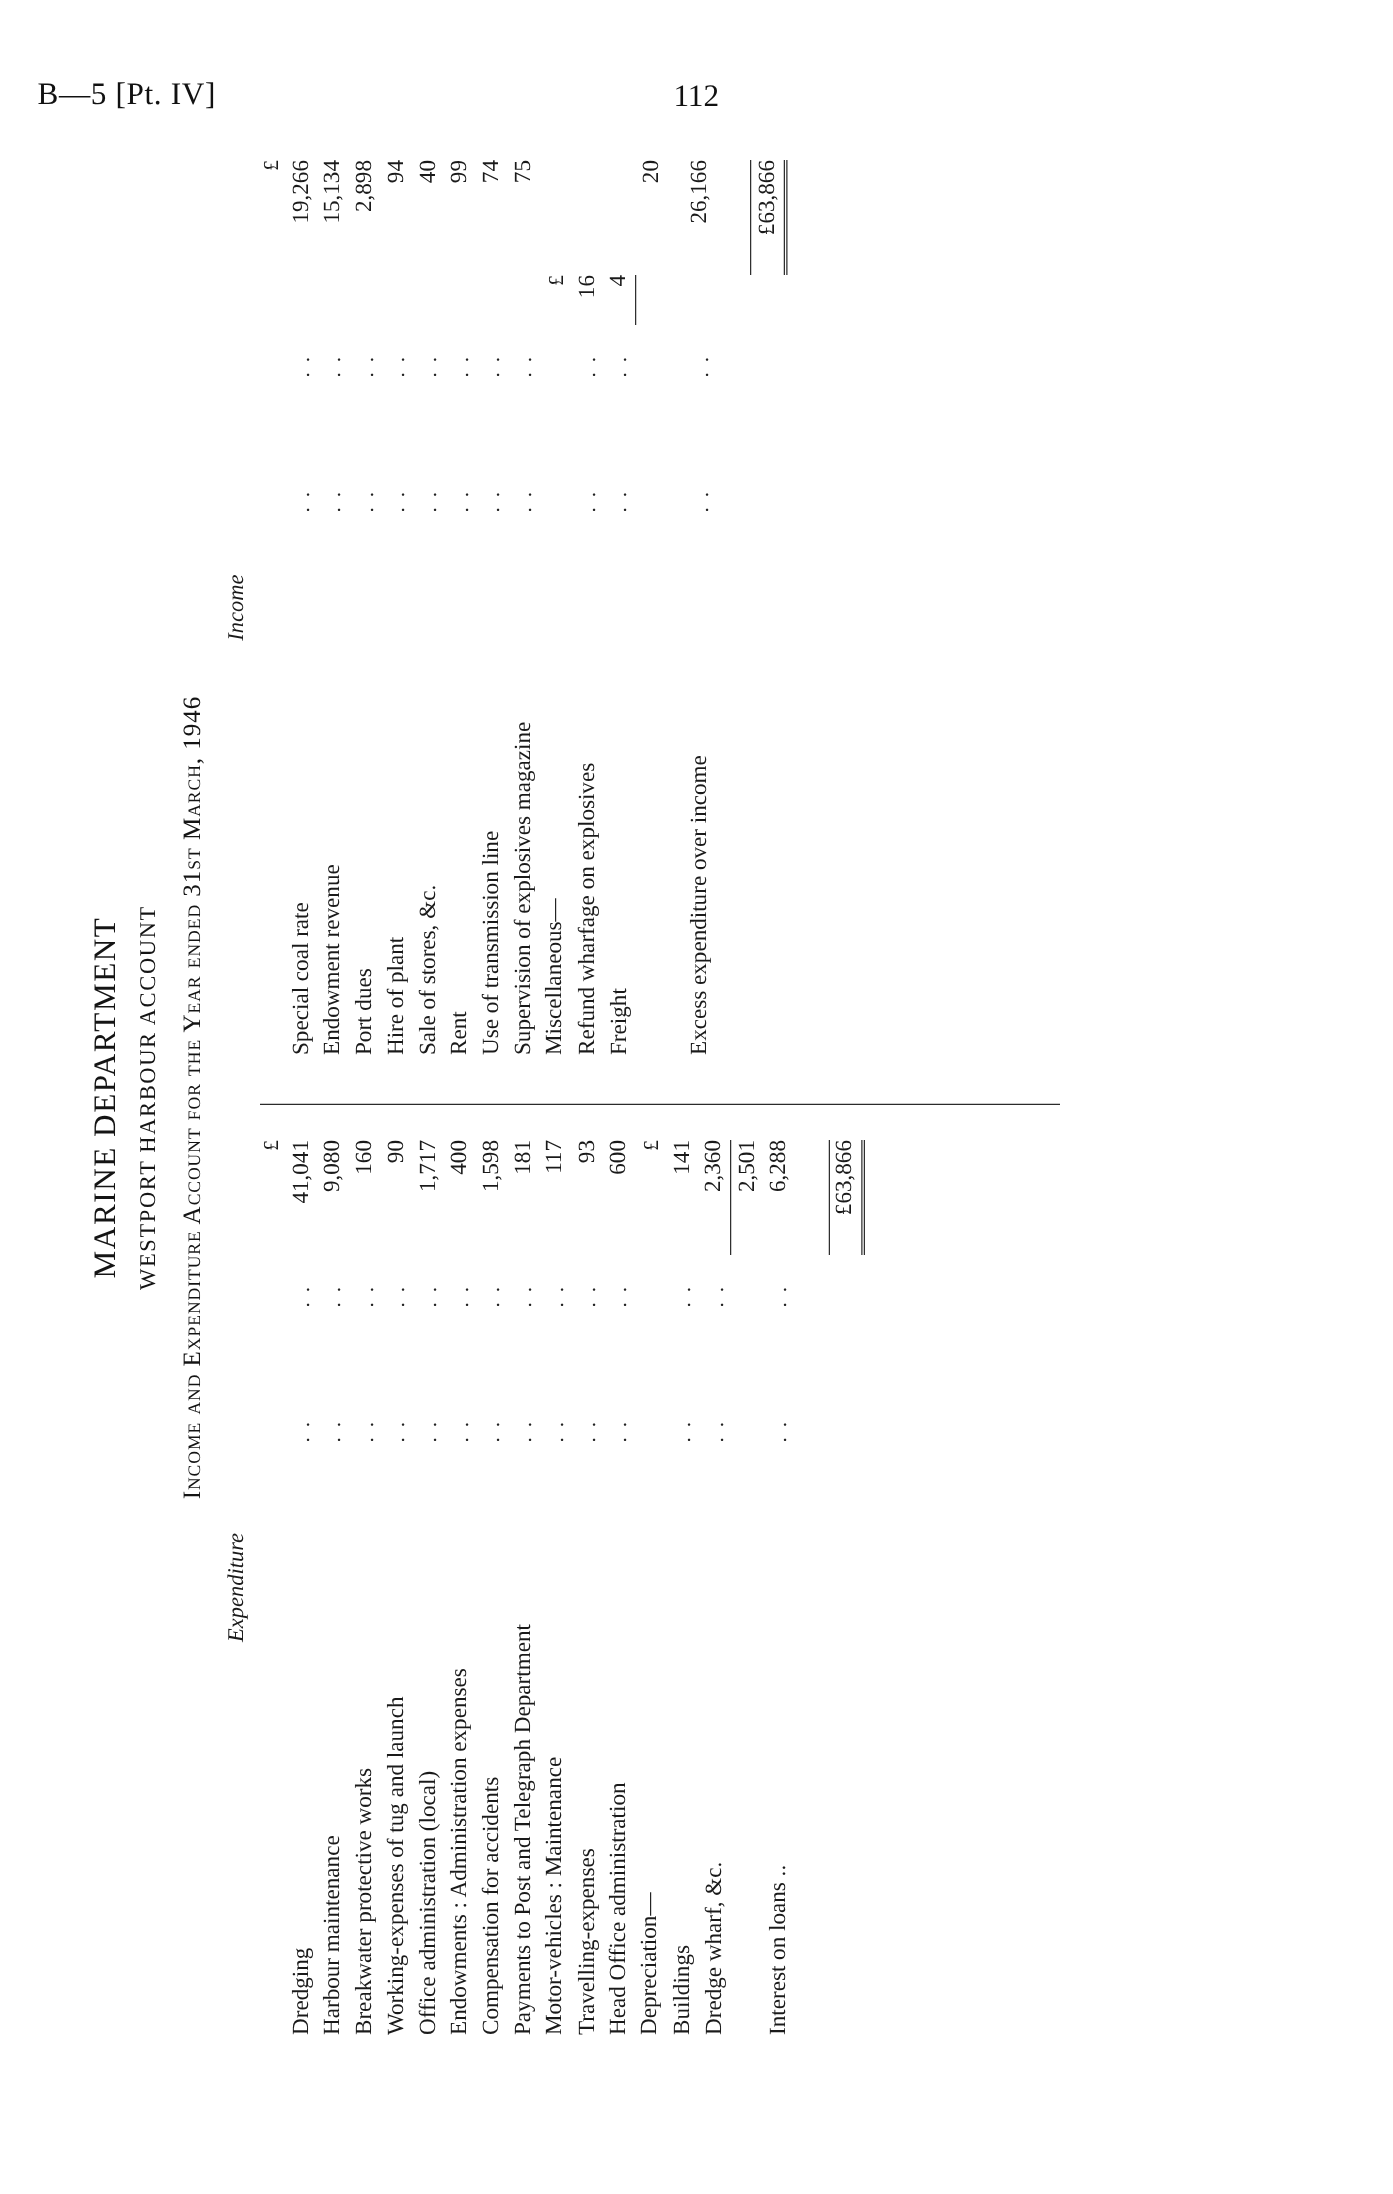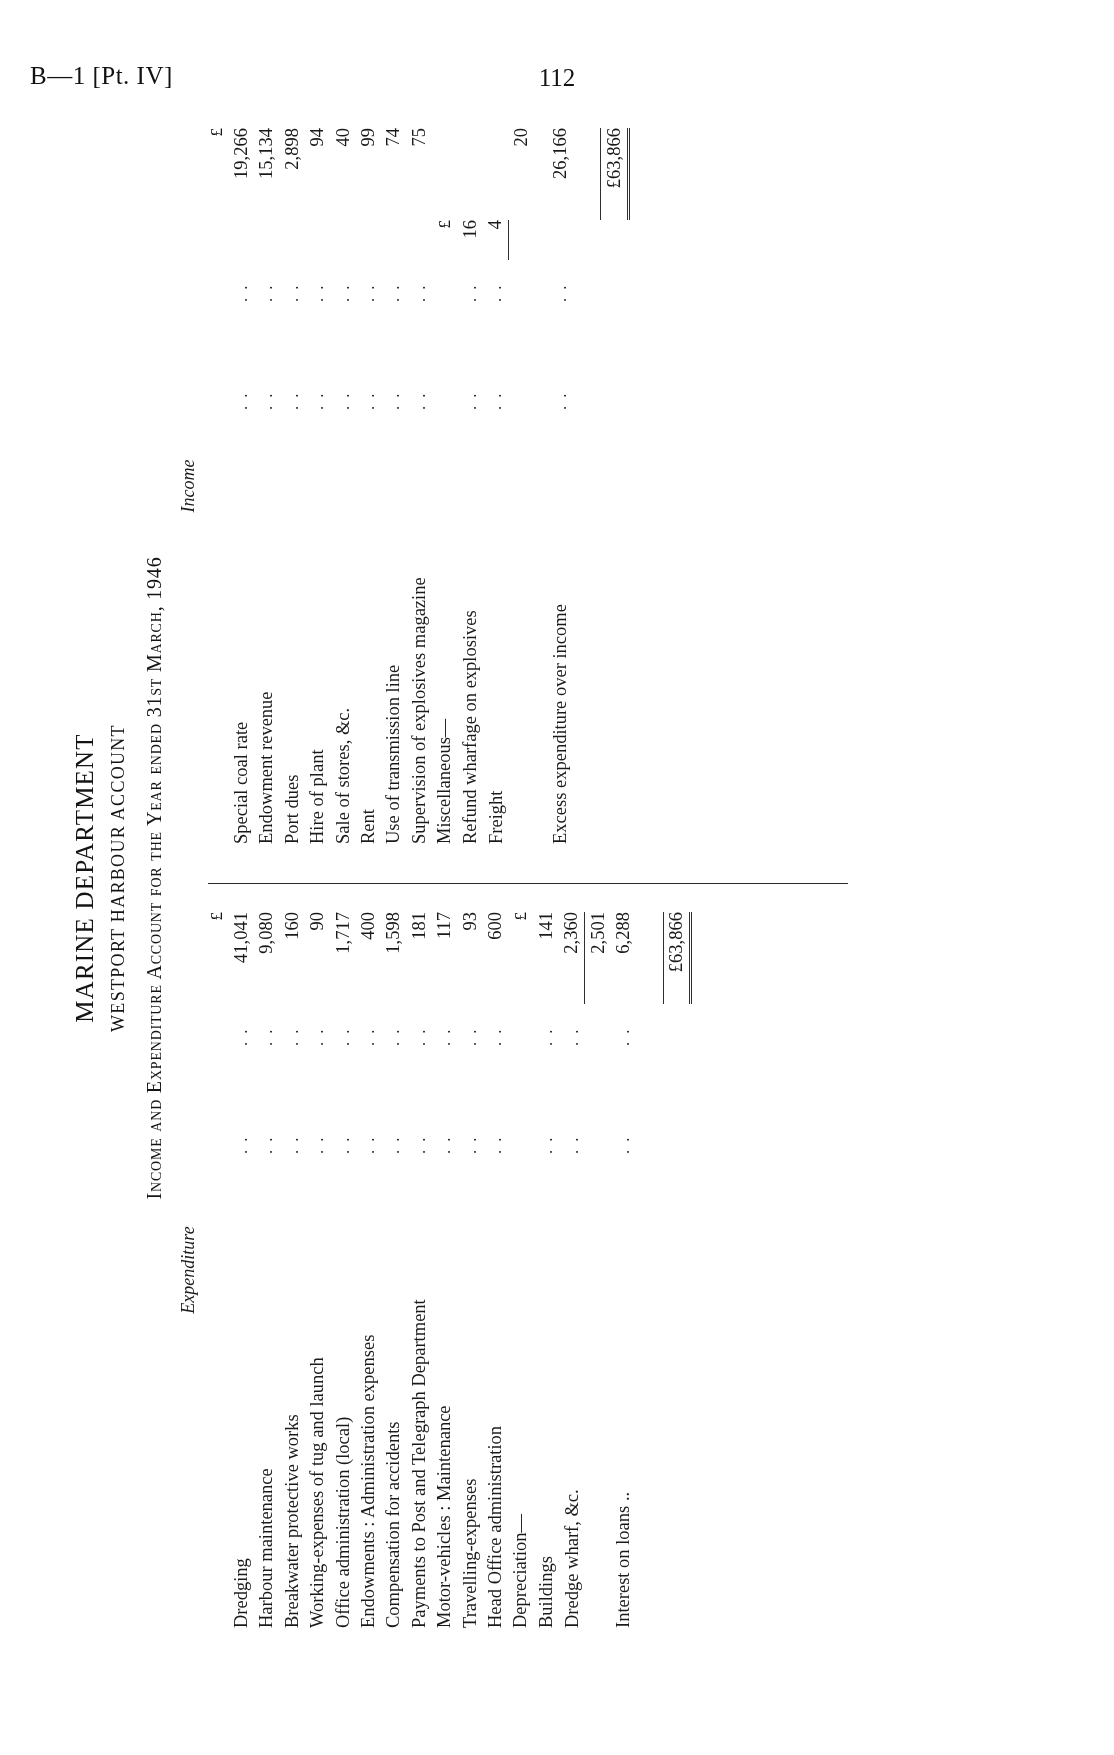--- a/index.html
+++ b/index.html
@@ -173,21 +173,21 @@
     border-top: 1px solid #2f2f2f;
     padding-top: 2px;
   }
   .unitline td { font-size: 17px; }
 </style>
 </head>
 <body>
 
 <div class="page-header">
   <div class="hdr-left">
-    <span>B—1  [Pt. IV]</span>
+    <span>B—5  [Pt. IV]</span>
   </div>
   <div class="hdr-center">112</div>
 </div>
 
 <div class="rot-wrap">
   <div class="rot-inner">
 
     <div class="titles">
       <div class="t1">MARINE DEPARTMENT</div>
       <div class="t2">WESTPORT HARBOUR ACCOUNT</div>

